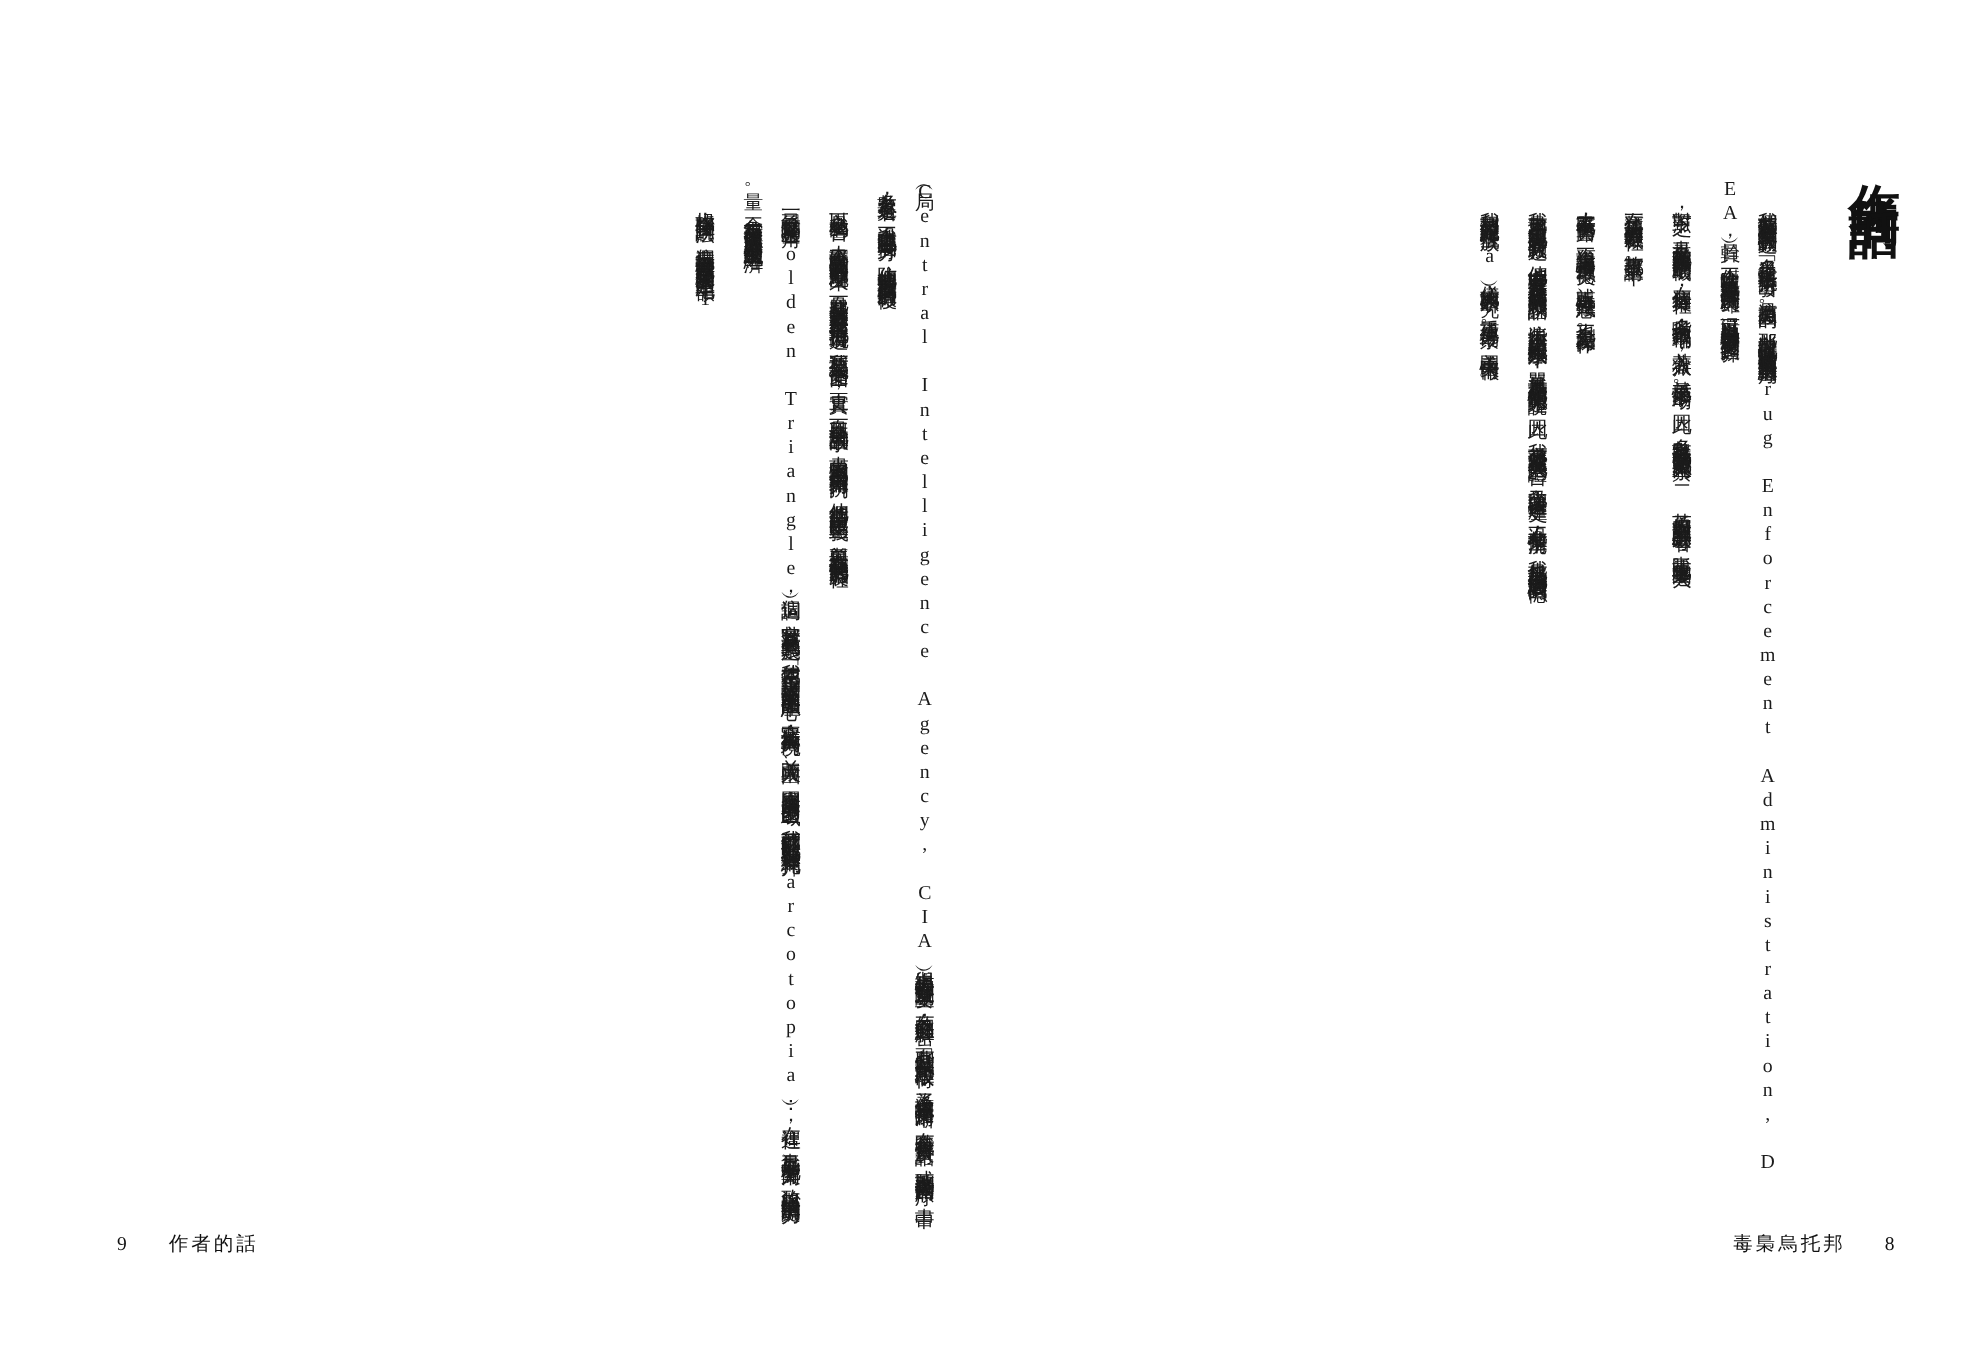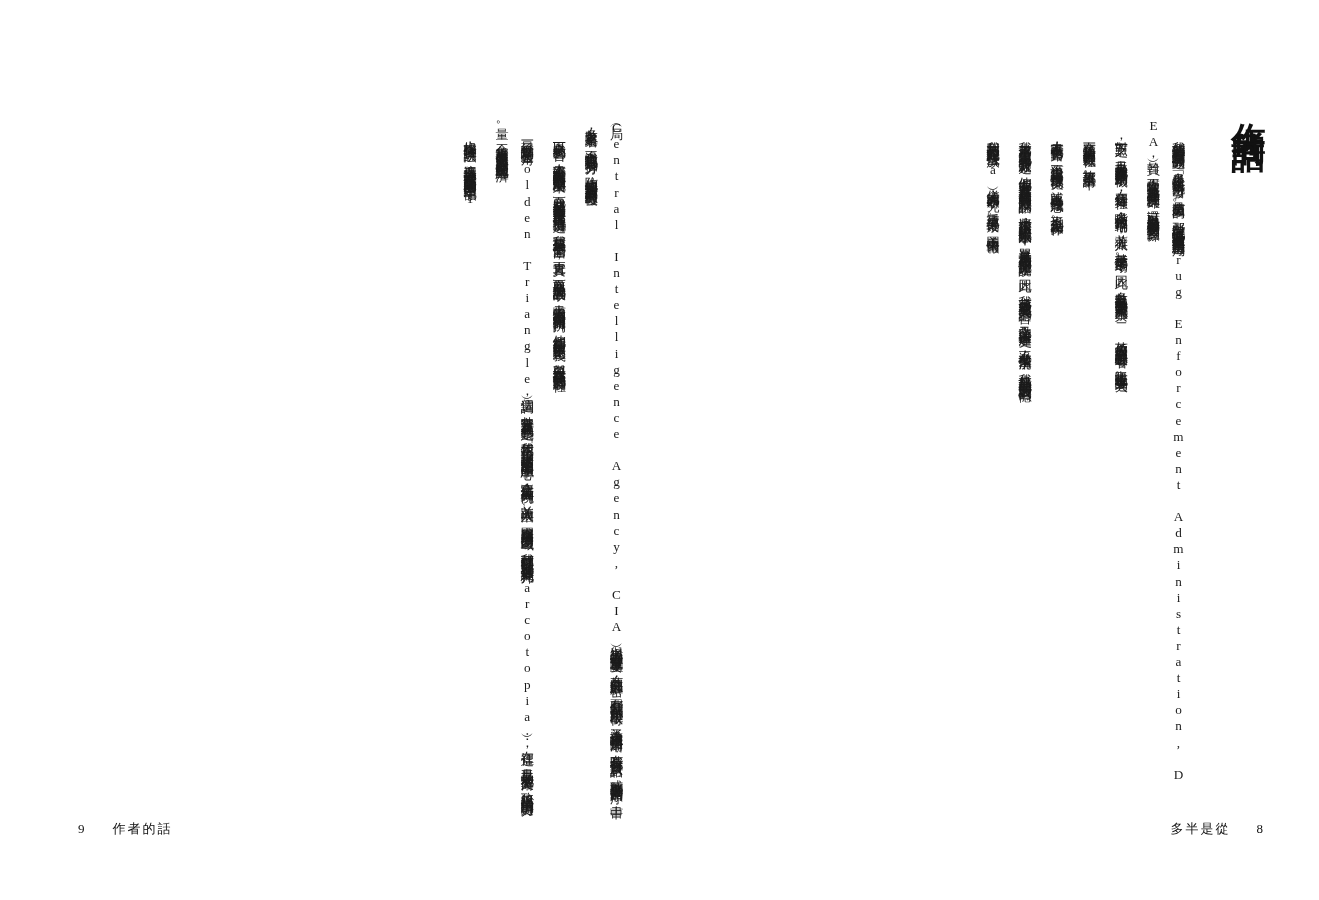--- a/index.html
+++ b/index.html
@@ -96,21 +96,21 @@
     <div class="col-area col-area-right">
       <div class="tcol indent">我們所聽到過有關查緝毒品的敘述，多半是從「執法者視角」出發，這是有原因的。那些向記者侃侃描述驚險破案過程的美國緝毒局（Drug Enforcement Administration, DEA）幹員，不僅吹噓自己化身為毒品案件裡的英雄，還可以順勢為緝毒局爭取到更多的預算。</div>
       <div class="tcol indent">對照之下，毒品走私者就沒大肆張揚的動機了。在這個行業裡，多嘴只會招致禍端，若非入獄，就是更慘的下場。因此，多數毒品戰爭故事聽起來都大同小異──英勇的探員對上邪惡的吸毒者、毒販或販毒集團老大。</div>
       <div class="tcol indent">在這類千篇一律的敘事體裁裡，故事都只講了一半。</div>
       <div class="tcol indent">本書既不循舊套路，不預設緝毒局幹員身懷美德，或販毒者生性殘忍、也不刻意反向操作。</div>
       <div class="tcol indent">我大量引用了金三角地區犯罪者的親身敘述，他們之中有些人甚至是冒著丟掉腦袋的危險跟我說話。這些人很少留下縝密的紀錄或小本本、單單就是憑藉著他們的記憶來述說，因此，我必須盡可能透過其他人的證言，交叉印證這些口述歷史，不過在某些情況下，我也只能呈現他們所告訴我的回憶。</div>
       <div class="tcol indent">我利用警方的紀錄與一些佤族（Wa）儀式的人類學研究，重建了部分場景。美國中央情報</div>
     </div>
 
     <div class="footer footer-right">
-      <span class="runhead">多半是從</span>
+      <span class="runhead">毒梟烏托邦</span>
       <span class="folio">8</span>
     </div>
   </div>
 
   <div class="page page-left">
     <div class="col-area col-area-left">
       <div class="tcol">局（Central Intelligence Agency, CIA）與緝毒局的官方文件至關重要，有的文件已經解密，有些則是我以「創意」手段取得。為了讓敘述邏輯更加清晰，有時我會合併多次對話，或調整事實揭露的順序。書中多數名字是真名，不過我也隱匿了幾個身分，防止他們遭到黑幫或政府幹員的報復。</div>
       <div class="tcol indent">以下是我的警告：本書讓鮮少有人聽聞過的觀點浮現出來，而且這些罕見的敘事角度幾乎不曾在其他地方出現過。我想要呈現一個更全面、更真實，而且不流於單調的故事。書中的人物為了榮譽與權力而拚鬥，他們相信自己比敵手更為正義，善與惡只主觀存在於他們的腦袋裡。</div>
       <div class="tcol indent">最後一點是關於「金三角」（Golden Triangle）這個詞，它其實並沒有正式的定義。我使用「金三角」一詞來描述東南亞的毒品生產中心：它主要位於緬甸境內，並跨入中國、寮國與泰國邊界的多山區域。我們可以稱呼此地為一處「毒梟烏托邦」（Narcotopia）：在這裡，毒品是形塑地方商業、政治與日常生活的關鍵力量。金三角支撐起整個以海洛因與冰毒為主體的地區經濟；</div>
       <div class="tcol indent">根據聯合國的說法，這個毒品經濟體可能超越全緬甸的國內生產毛額。1</div>

